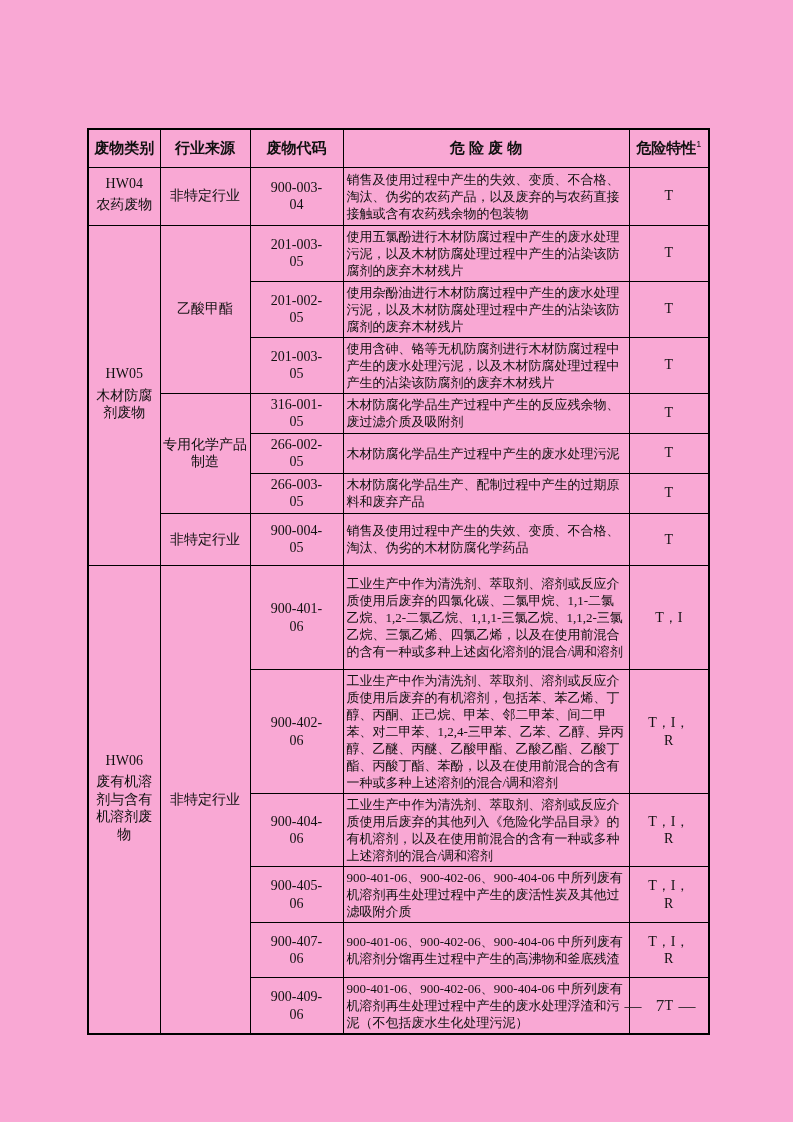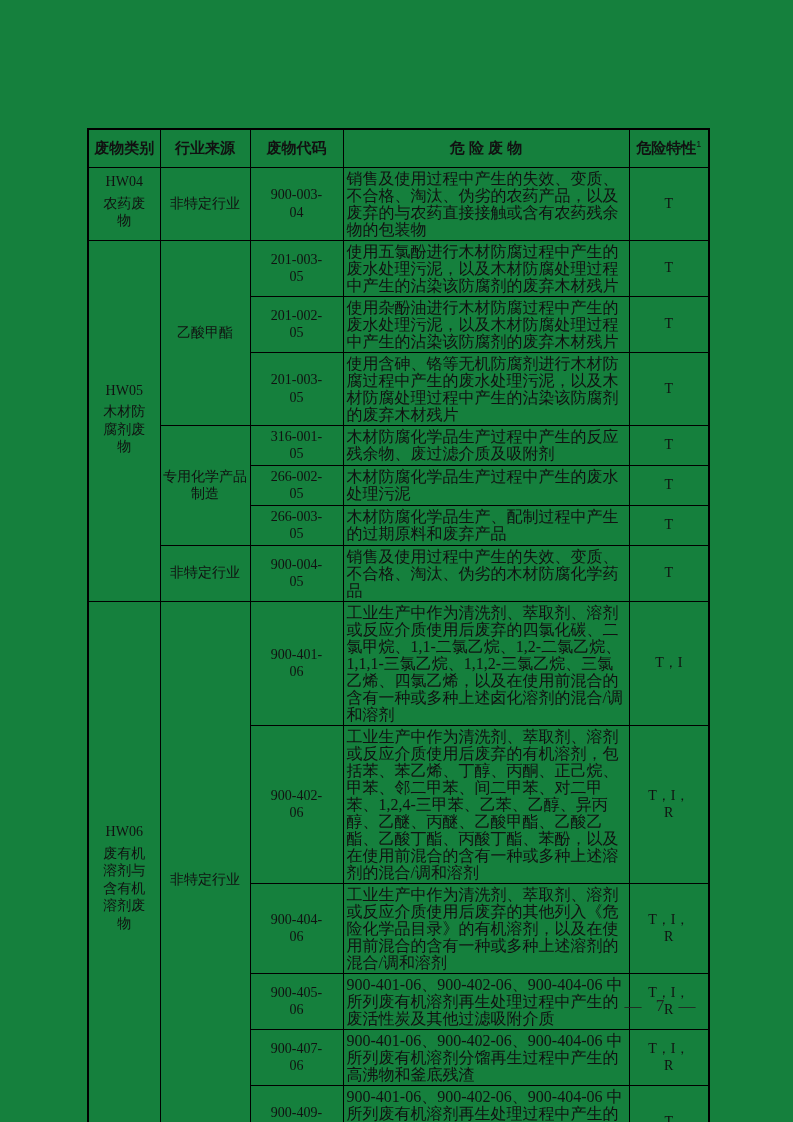--- a/index.html
+++ b/index.html
@@ -1,20 +1,20 @@
 <!DOCTYPE html>
 <html><head>
 <meta charset="utf-8">
 <style>
   html, body { margin: 0; padding: 0; background: #e8e8e8; }
   .page {
     position: relative;
     width: 793px;
     height: 1122px;
-    background: #15803d;
+    background: #f9a8d4;
     margin: 0 auto;
     overflow: hidden;
     color: #111;
     font-family: "Liberation Serif", "DejaVu Serif", serif;
     text-decoration: underline;
   }
   table.waste-table {
     position: absolute;
     left: 87px;
     top: 128px;
@@ -37,24 +37,24 @@
     font-weight: 600;
     font-size: 15px;
     text-align: center;
     padding: 4px 1px;
   }
   .waste-table th sup {
     font-size: 9px;
     font-weight: 400;
     vertical-align: super;
   }
-  td.cat   { text-align: center; padding: 2px 9px; }
+  td.cat   { text-align: center; padding: 2px 2px; }
   td.src   { text-align: center; padding: 17px 2px; }
   td.code  { text-align: center; letter-spacing: 0px; }
-  td.desc  { text-align: left; font-size: 16px; line-height: 17px; padding: 2px 3px; }
+  td.desc  { text-align: left; font-size: 13px; line-height: 17px; padding: 2px 3px; }
   td.haz   { text-align: center; }
   .cat-code { margin: 0; }
   .cat-name { margin: 4px; }
   .page-number {
     position: absolute;
     top: 996px;
     left: 600px;
     width: 120px;
     text-align: center;
     font-size: 17px;

